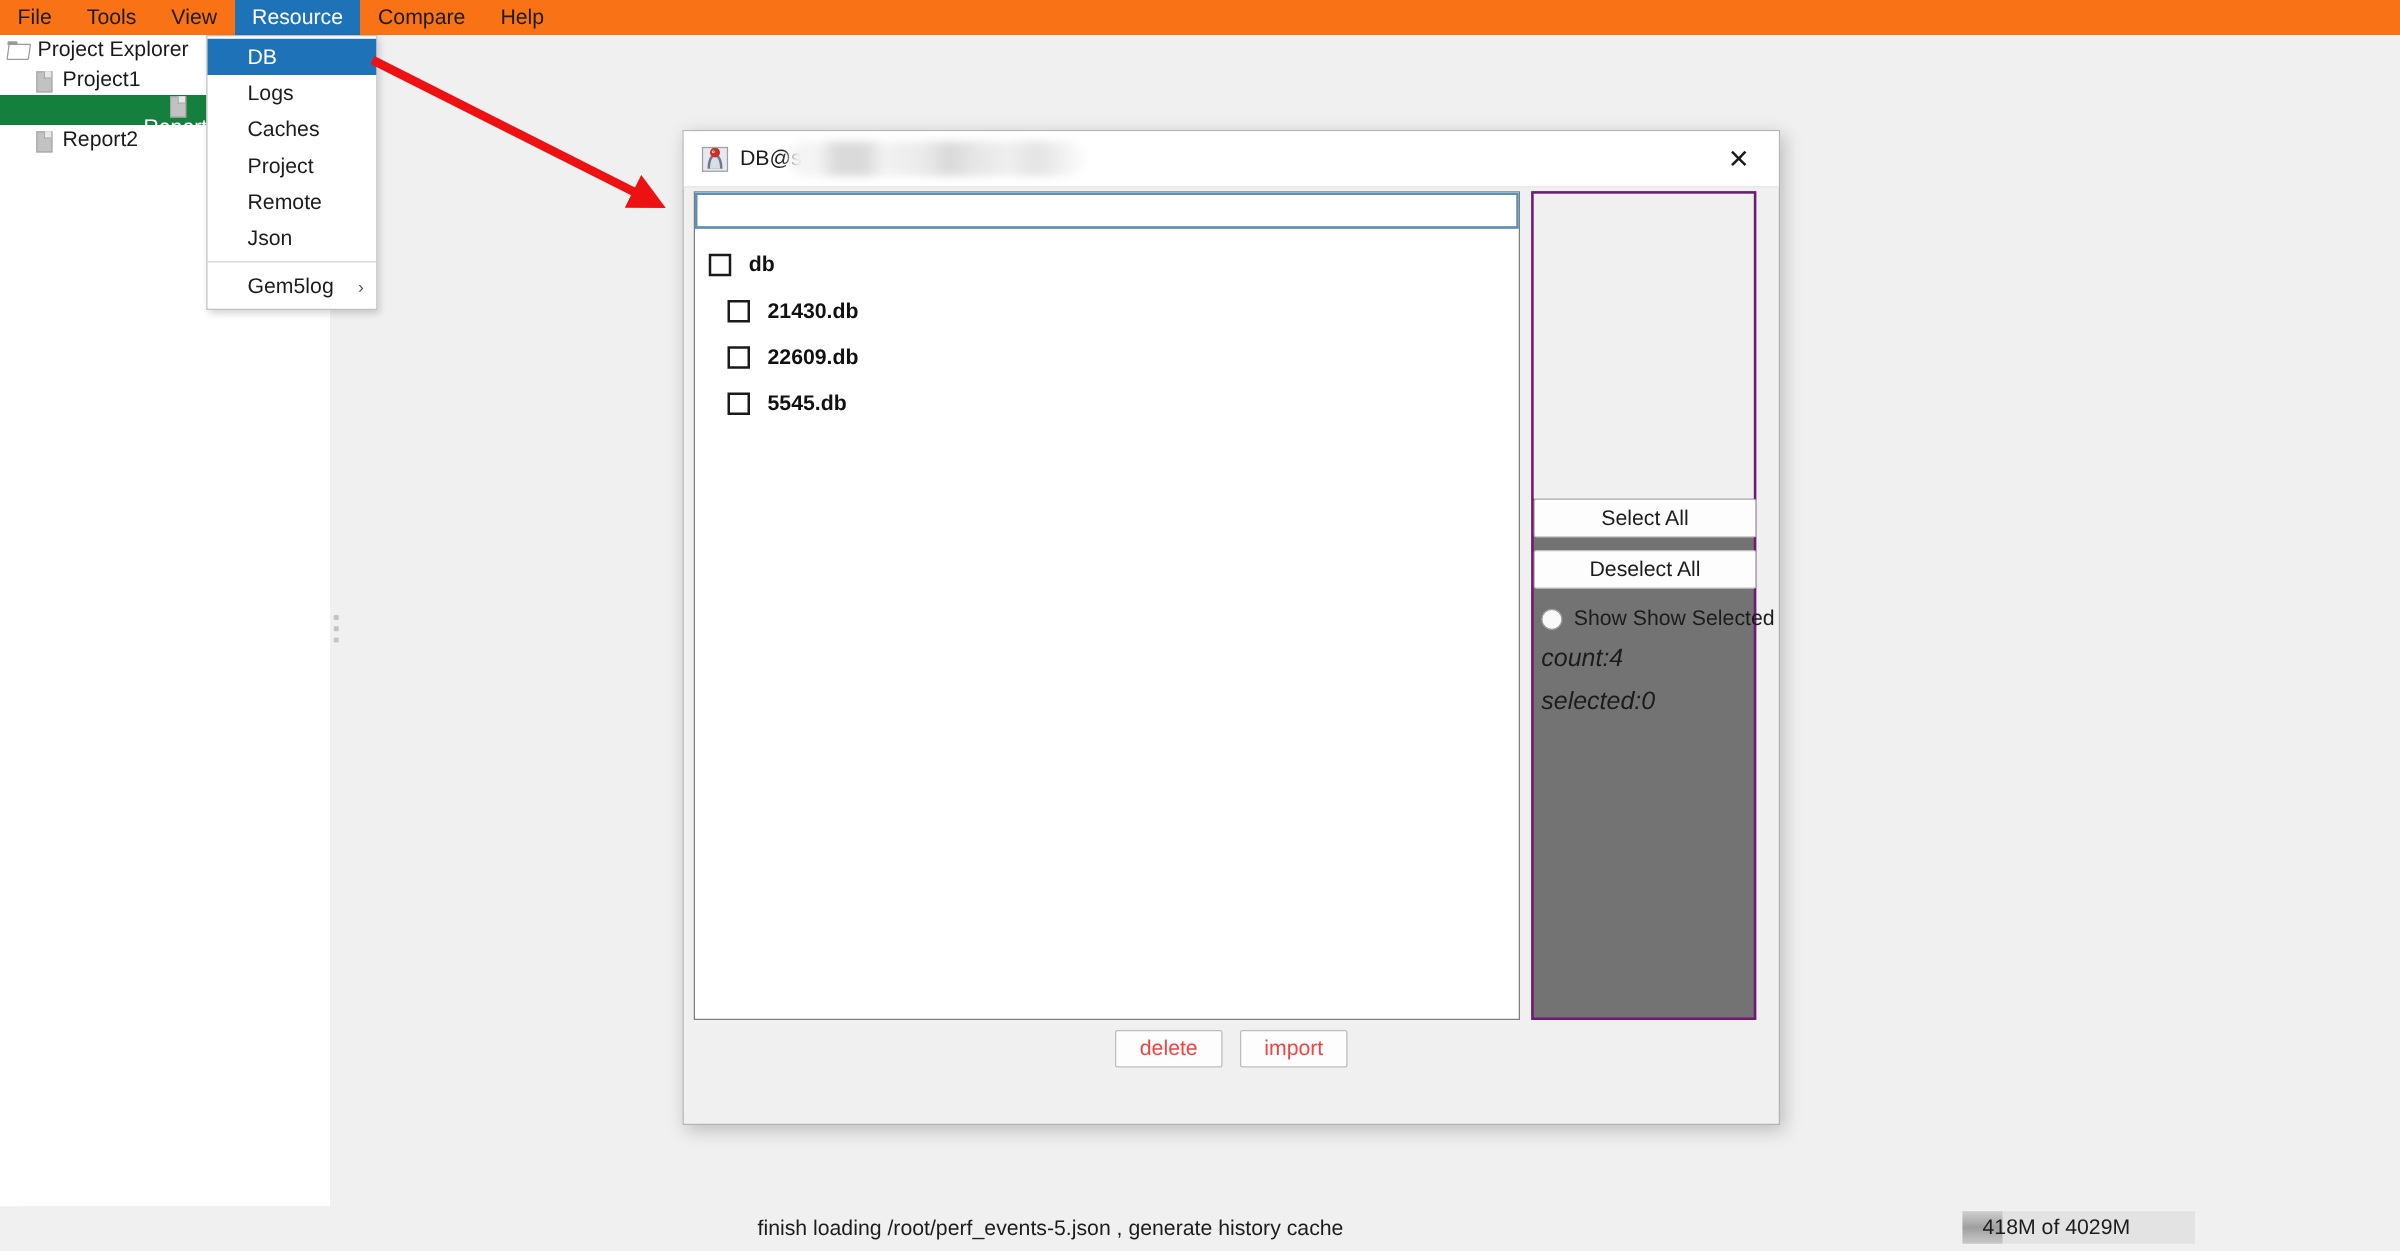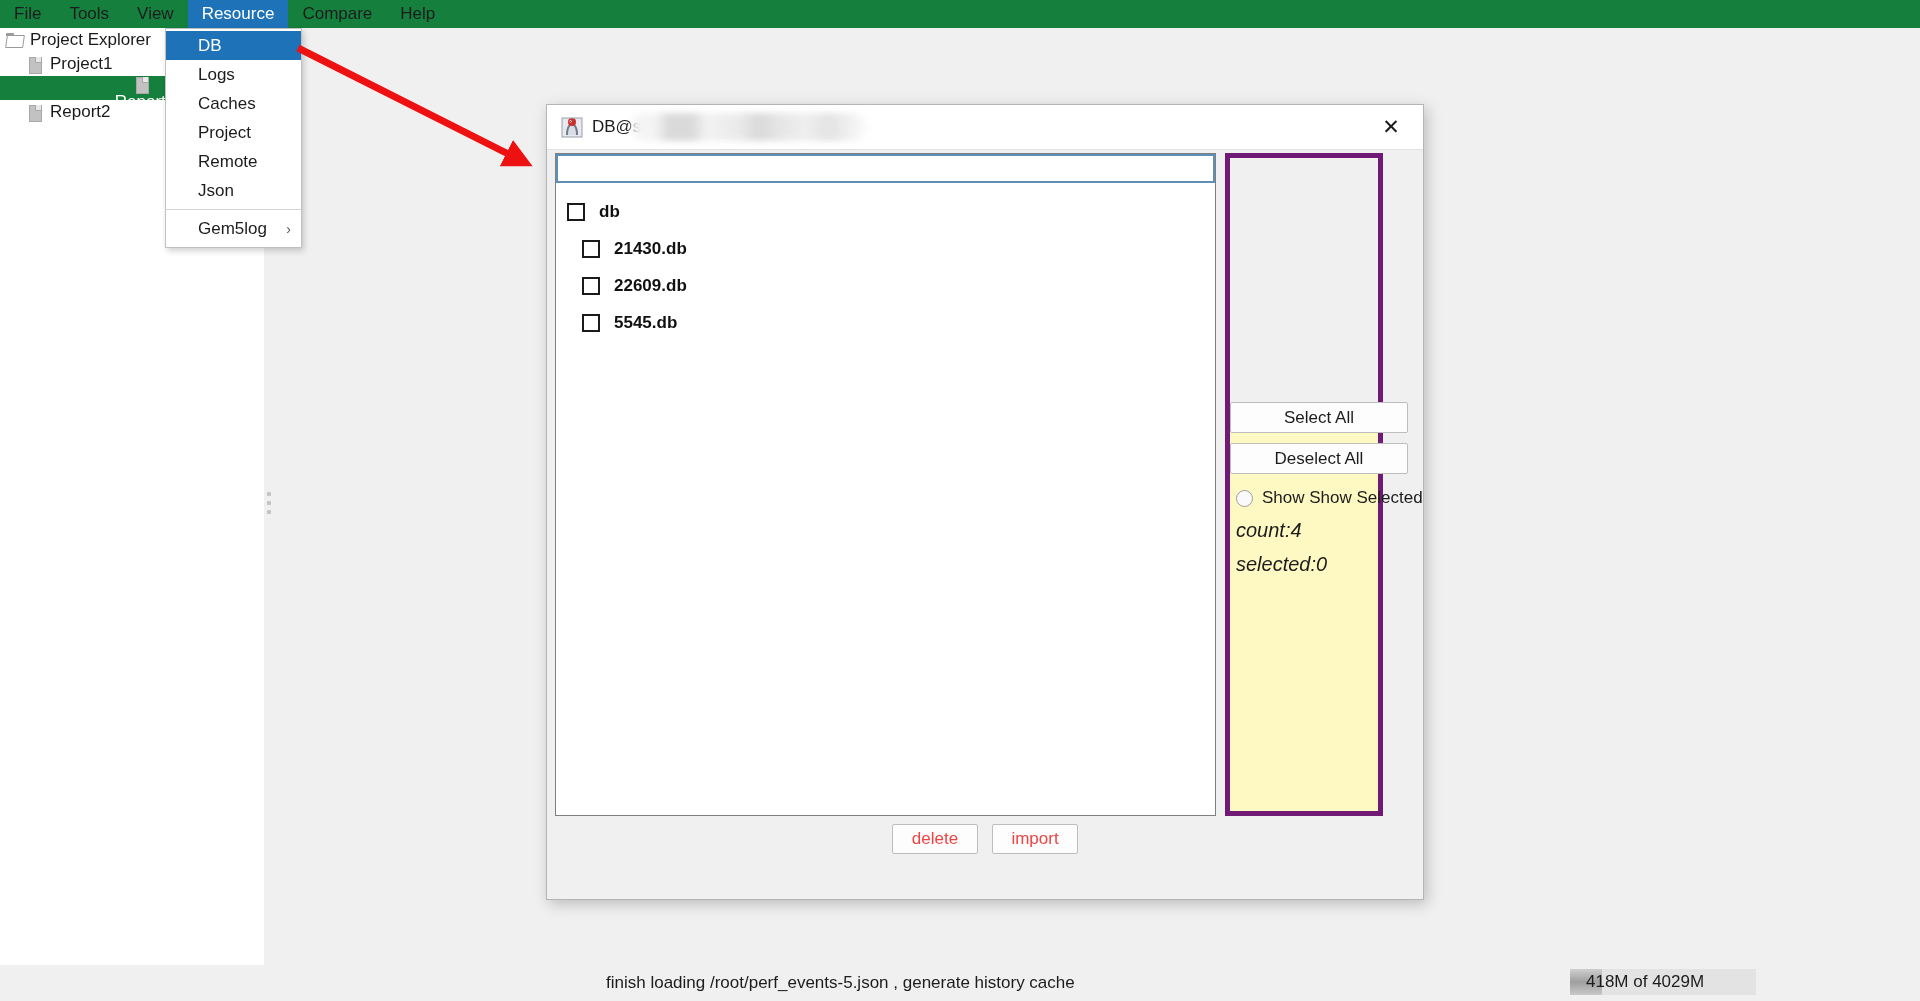--- a/index.html
+++ b/index.html
@@ -17,21 +17,21 @@
     position: relative;
     -webkit-font-smoothing: antialiased;
   }
 
   
   .menubar {
     position: absolute;
     left: 0; top: 0;
     width: 1920px;
     height: 28px;
-    background: #15803d;
+    background: #f97316;
     display: flex;
     align-items: stretch;
     z-index: 30;
   }
   .menubar-item {
     padding: 0 14px;
     display: flex;
     align-items: center;
     font-size: 17px;
     color: #1c1c1c;
@@ -311,24 +311,24 @@
     background: #ffffff;
     box-sizing: border-box;
     flex: 0 0 auto;
     margin-right: 14px;
     cursor: pointer;
   }
 
   .dlg-right {
     position: absolute;
     left: 678px; top: 4px;
-    width: 158px;
+    width: 180px;
     height: 663px;
-    background: #fef9c3;
-    border: 5px solid #701a75;
+    background: #737373;
+    border: 2px solid #701a75;
     box-sizing: border-box;
   }
   .side-top {
     height: 244px;
     background: #f0f0f0;
   }
   .side-btn {
     display: block;
     margin: 0 auto 10px auto;
     width: 178px;

